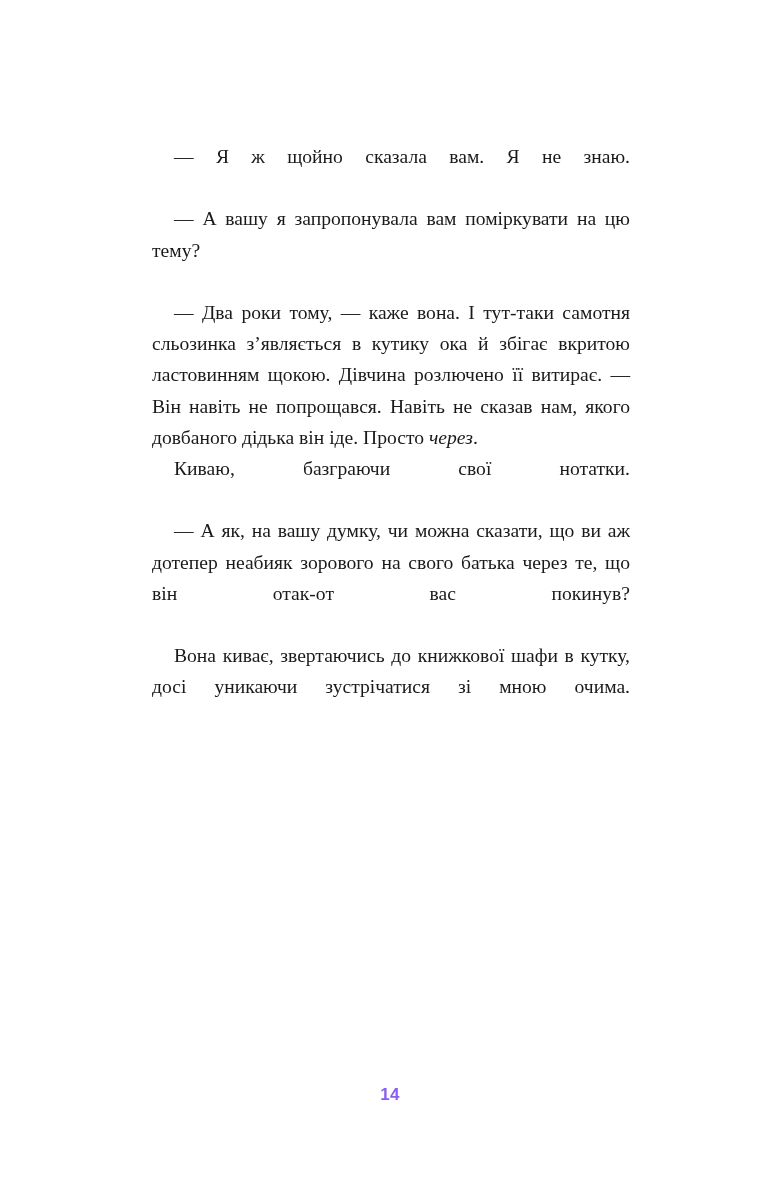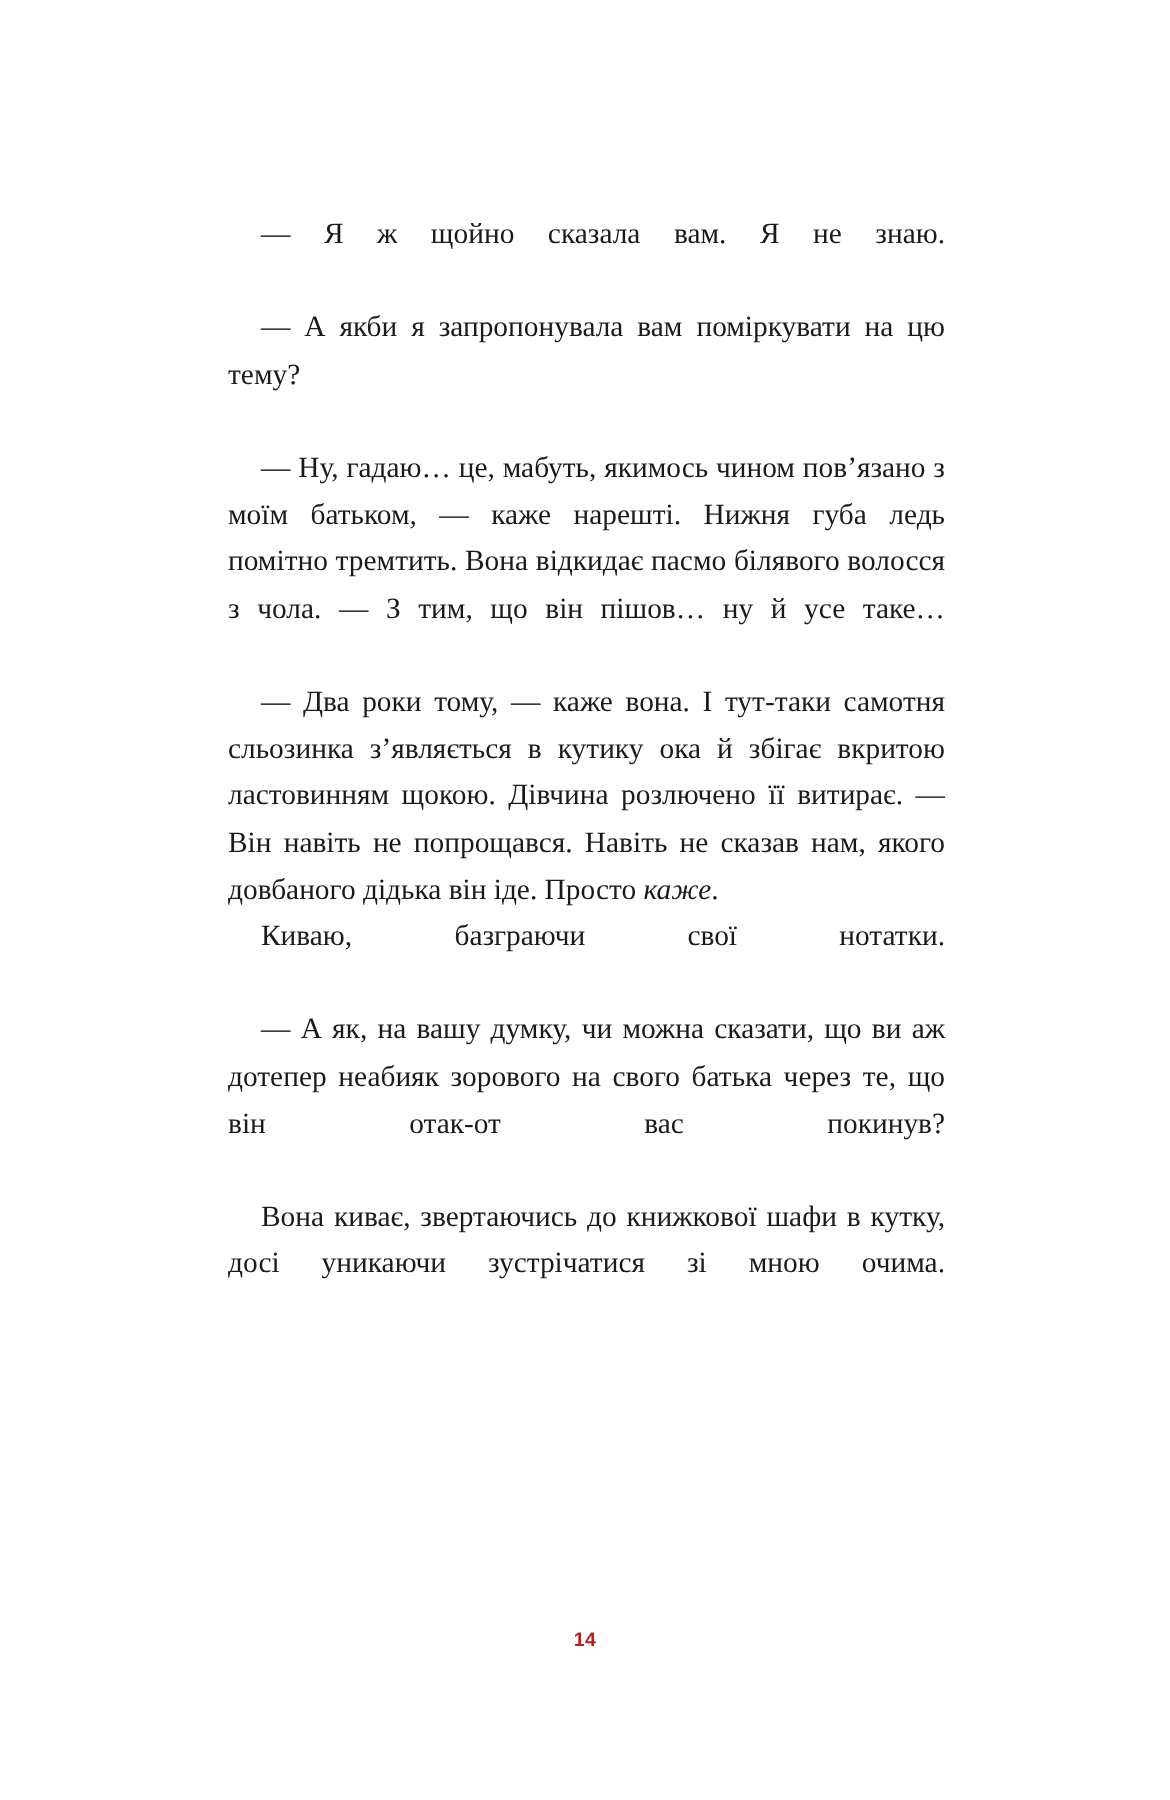--- a/index.html
+++ b/index.html
@@ -55,42 +55,41 @@
     font-style: italic;
   }
 
   .folio {
     position: absolute;
     left: 0;
     top: 1085px;
     width: 780px;
     text-align: center;
     font-family: "Liberation Sans", "DejaVu Sans", sans-serif;
-    font-size: 13px;
+    font-size: 17px;
     font-weight: 600;
     letter-spacing: 0.3px;
-    color: #b91c1c;
+    color: #8b5cf6;
   }
 </style>
 </head>
 <body>
 
 <div class="page">
 
   <div class="text-block">
 
     <p>— Я ж щойно сказала вам. Я не знаю.</p>
 
-    <p>— А якби я запропонувала вам поміркувати на цю тему?</p>
+    <p>— А вашу я запропонувала вам поміркувати на цю тему?</p>
 
 
-    <p>— Ну, гадаю… це, мабуть, якимось чином пов’язано з моїм батьком, — каже нарешті. Нижня губа ледь помітно тремтить. Вона відкидає пасмо білявого волосся з чола. — З тим, що він пішов… ну й усе таке…</p>
 
 
-    <p class="no-stretch"><span>— Два роки тому, — каже вона. І тут-таки самотня сльозинка з’являється в кутику ока й збігає вкритою ластовинням щокою. Дівчина розлючено її витирає. — Він навіть не попрощався. Навіть не сказав нам, якого довбаного дідька він іде. Просто </span><em>каже</em><span>.</span></p>
+    <p class="no-stretch"><span>— Два роки тому, — каже вона. І тут-таки самотня сльозинка з’являється в кутику ока й збігає вкритою ластовинням щокою. Дівчина розлючено її витирає. — Він навіть не попрощався. Навіть не сказав нам, якого довбаного дідька він іде. Просто </span><em>через</em><span>.</span></p>
 
     <p>Киваю, базграючи свої нотатки.</p>
 
     <p>— А як, на вашу думку, чи можна сказати, що ви аж дотепер неабияк зорового на свого батька через те, що він отак-от вас покинув?</p>
 
 
 
     <p>Вона киває, звертаючись до книжкової шафи в кутку, досі уникаючи зустрічатися зі мною очима.</p>
 
   </div>

